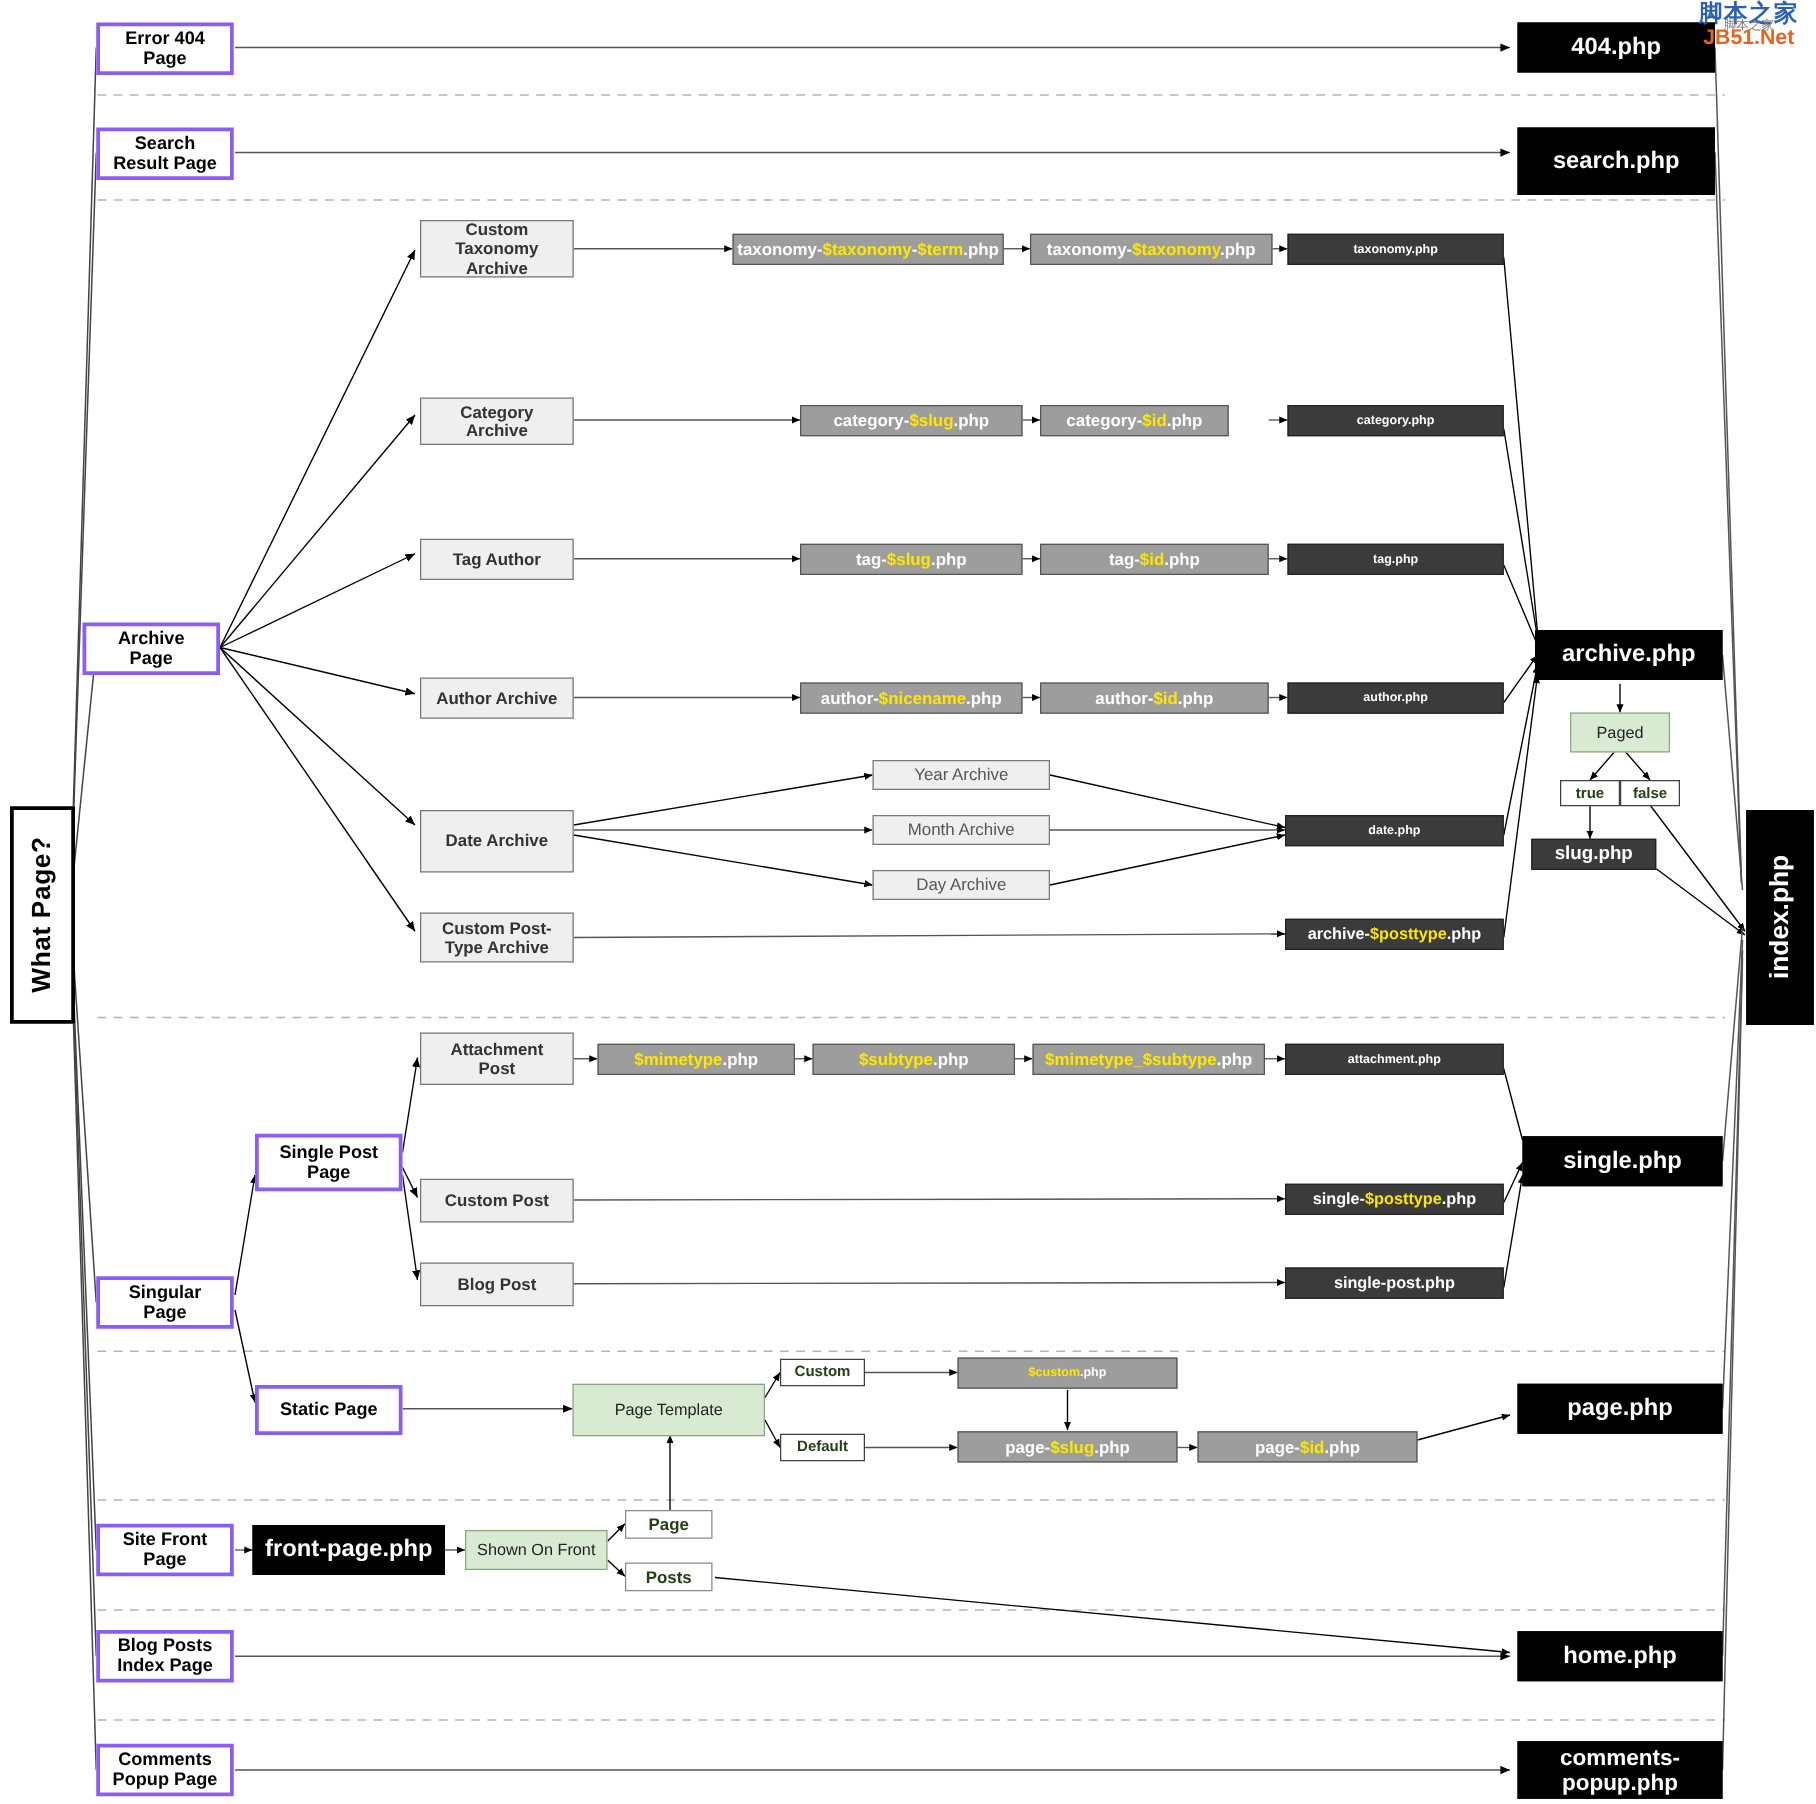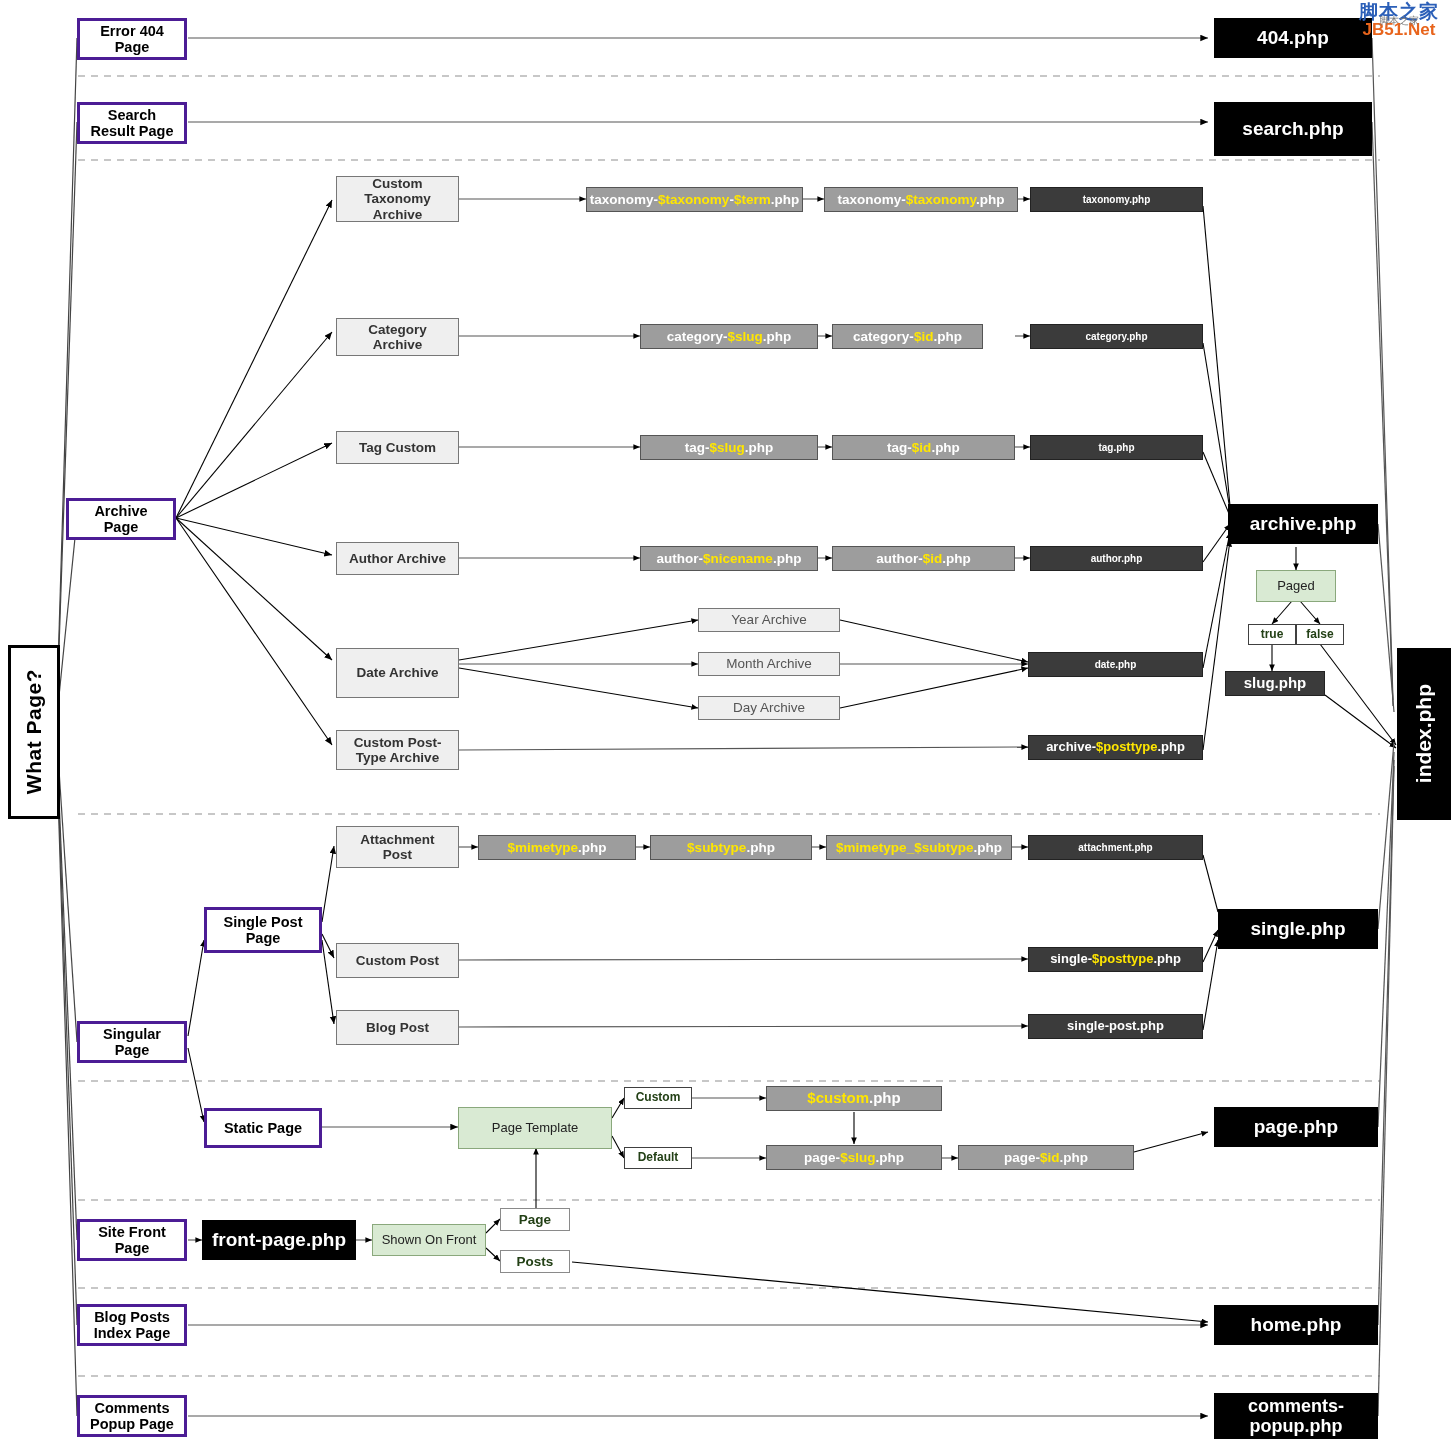--- a/index.html
+++ b/index.html
@@ -3,21 +3,21 @@
 <meta charset="utf-8">
 <style>
   html,body{margin:0;padding:0;background:#ffffff;}
   body{font-family:"Liberation Sans", sans-serif;}
   #stage{position:relative;width:1453px;height:1443px;background:#fff;overflow:hidden;}
   #wires{position:absolute;left:0;top:0;width:1453px;height:1443px;pointer-events:none;}
 
   .node{position:absolute;box-sizing:border-box;display:flex;align-items:center;justify-content:center;text-align:center;line-height:1.12;}
 
   
-  .q{background:#ffffff;border:3px solid #4c1d95;color:#000;font-weight:bold;font-size:14.5px;}
+  .q{background:#ffffff;border:3px solid #8b5cf6;color:#000;font-weight:bold;font-size:14.5px;}
 
   
   .mid{background:#efefef;border:1px solid #777;color:#333;font-weight:bold;font-size:13.5px;}
   .mid.thin{font-weight:normal;color:#555;}
 
   
   .gray{background:#9d9d9d;border:1px solid #555;color:#fff;font-weight:bold;font-size:13.5px;}
   
   .dgray{background:#3b3b3b;border:1px solid #222;color:#fff;font-weight:bold;font-size:10px;}
   
@@ -230,21 +230,21 @@
     <span>Static Page</span>
   </div>
 
   <div class="node mid" style="left:336px;top:176px;width:123px;height:46px;">
     <span>Custom<br>Taxonomy<br>Archive</span>
   </div>
   <div class="node mid" style="left:336px;top:318px;width:123px;height:38px;">
     <span>Category<br>Archive</span>
   </div>
   <div class="node mid" style="left:336px;top:431px;width:123px;height:33px;">
-    <span>Tag Custom</span>
+    <span>Tag Author</span>
   </div>
   <div class="node mid" style="left:336px;top:542px;width:123px;height:33px;">
     <span>Author Archive</span>
   </div>
   <div class="node mid" style="left:336px;top:648px;width:123px;height:50px;">
     <span>Date Archive</span>
   </div>
   <div class="node mid" style="left:336px;top:730px;width:123px;height:40px;">
     <span>Custom Post-<br>Type Archive</span>
   </div>
@@ -328,21 +328,21 @@
     <span>attachment.php</span>
   </div>
 
   <div class="node dgray" style="left:1028px;top:947px;width:175px;height:25px;font-size:13px;">
     <span>single-<span class="var">$posttype</span>.php</span>
   </div>
   <div class="node dgray" style="left:1028px;top:1014px;width:175px;height:25px;font-size:13px;">
     <span>single-post.php</span>
   </div>
 
-  <div class="node gray" style="left:766px;top:1086px;width:176px;height:25px;font-size:15px;">
+  <div class="node gray" style="left:766px;top:1086px;width:176px;height:25px;font-size:10px;">
     <span><span class="var">$custom</span>.php</span>
   </div>
   <div class="node gray" style="left:766px;top:1145px;width:176px;height:25px;">
     <span>page-<span class="var">$slug</span>.php</span>
   </div>
   <div class="node gray" style="left:958px;top:1145px;width:176px;height:25px;">
     <span>page-<span class="var">$id</span>.php</span>
   </div>
 
   <div class="node dgray" style="left:1225px;top:671px;width:100px;height:25px;font-size:15px;">

